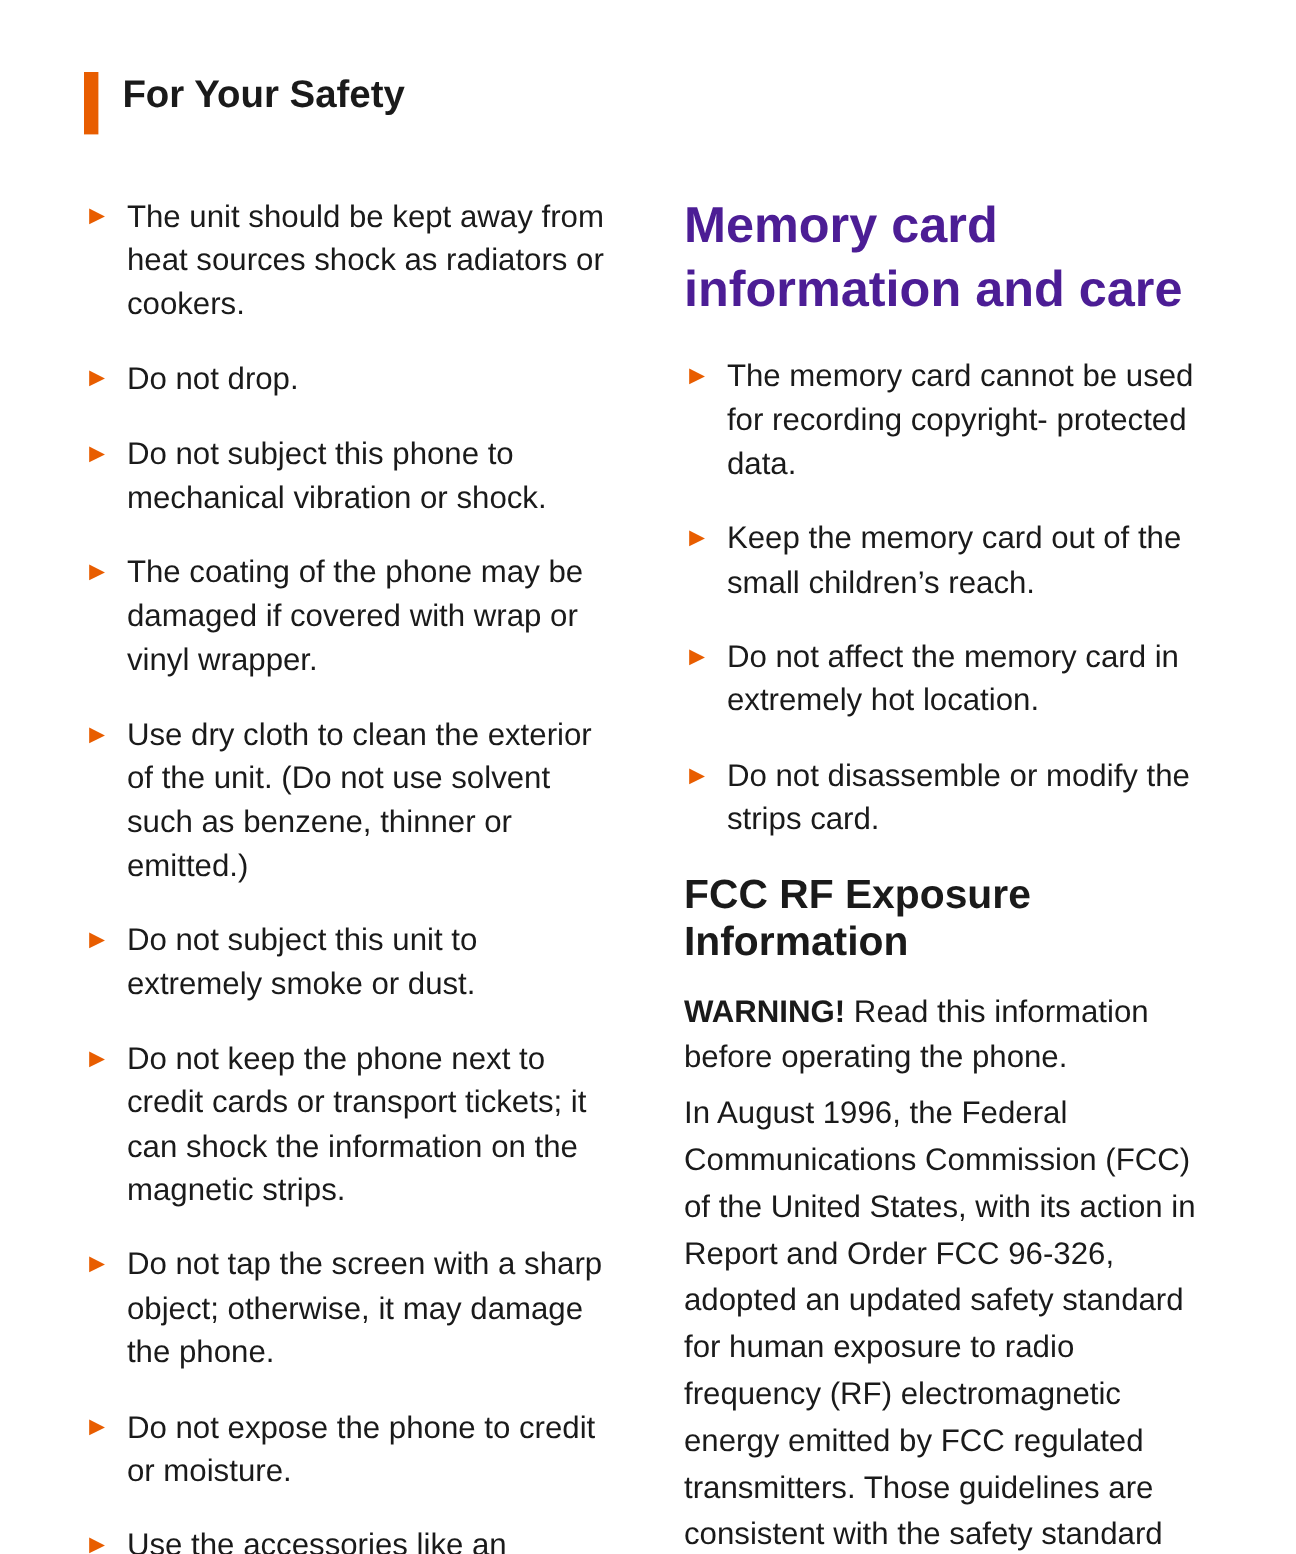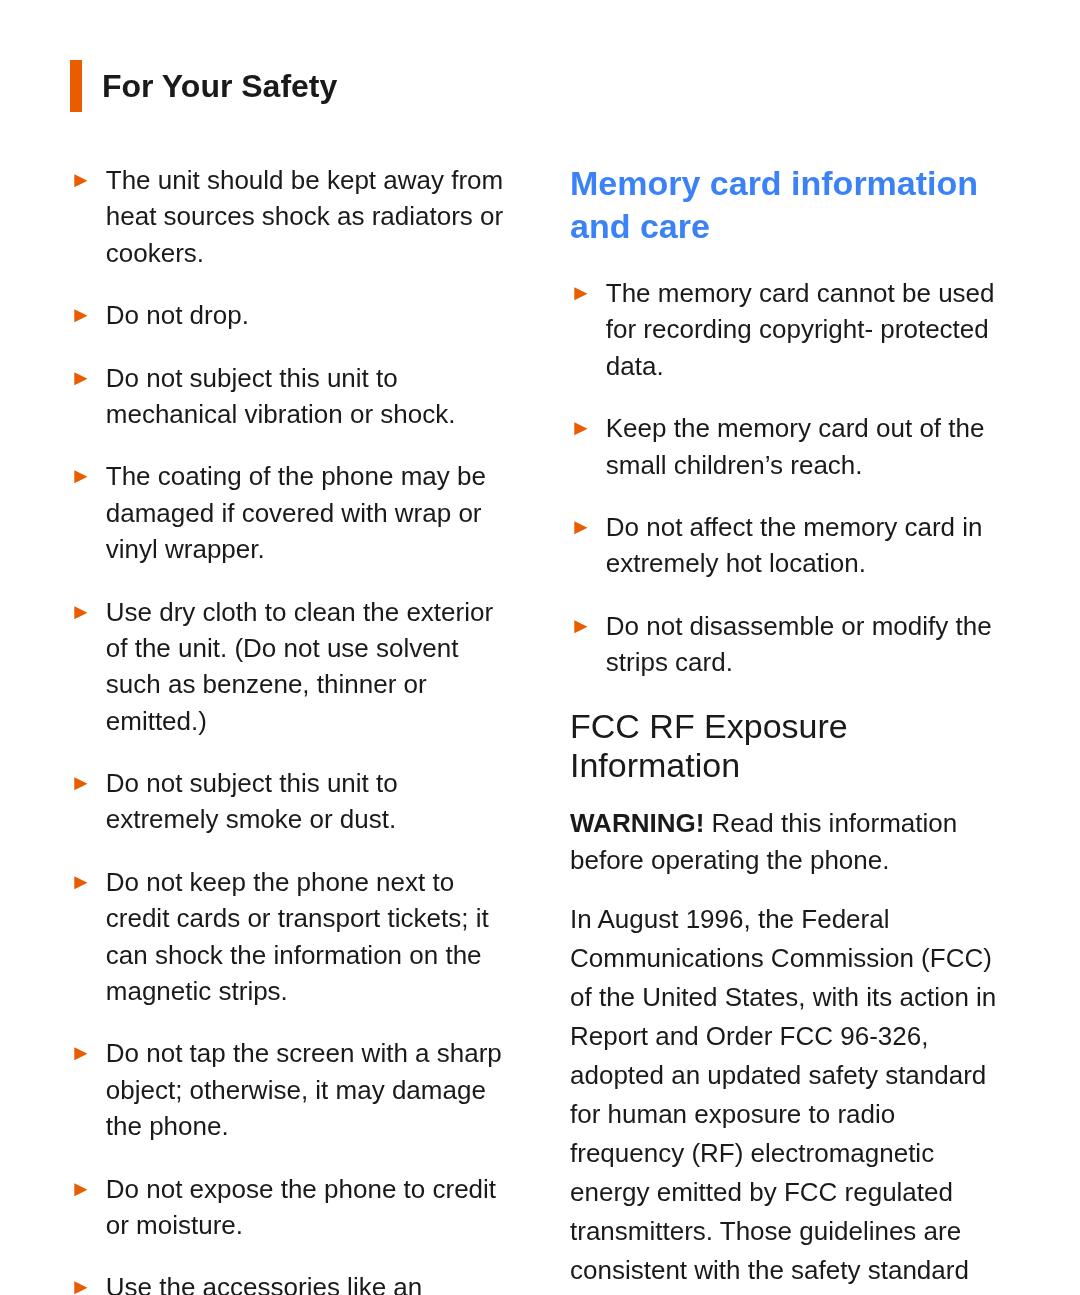--- a/index.html
+++ b/index.html
@@ -20,21 +20,20 @@
 
     .page-container {
       width: 1080px;
       min-height: 1295px;
       padding: 60px 70px 80px 70px;
       position: relative;
     }
 
     .header {
       display: flex;
-      align-items: center;
       margin-bottom: 50px;
     }
 
     .orange-bar {
       width: 12px;
       height: 52px;
       background: #e85d00;
       margin-right: 20px;
       flex-shrink: 0;
     }
@@ -75,40 +74,40 @@
 
     .bullet-arrow {
       color: #e85d00;
       font-size: 22px;
       margin-right: 14px;
       margin-top: 3px;
       flex-shrink: 0;
     }
 
     .section-title {
-      font-size: 34px;
+      font-size: 42px;
       font-weight: 900;
-      color: #3b82f6;
+      color: #4c1d95;
       margin-bottom: 28px;
       line-height: 1.25;
     }
 
     .fcc-title {
       font-size: 34px;
-      font-weight: 400;
+      font-weight: 700;
       color: #1a1a1a;
       margin-bottom: 20px;
       margin-top: 20px;
     }
 
     .warning-text {
       font-size: 26px;
       line-height: 1.45;
       color: #1a1a1a;
-      margin-bottom: 20px;
+      margin-bottom: 8px;
     }
 
     .warning-bold {
       font-weight: 900;
     }
 
     .fcc-body {
       font-size: 26px;
       line-height: 1.5;
       color: #1a1a1a;
@@ -131,21 +130,21 @@
         <li>
           <span class="bullet-arrow">►</span>
           <span>The unit should be kept away from heat sources shock as radiators or cookers.</span>
         </li>
         <li>
           <span class="bullet-arrow">►</span>
           <span>Do not drop.</span>
         </li>
         <li>
           <span class="bullet-arrow">►</span>
-          <span>Do not subject this unit to mechanical vibration or shock.</span>
+          <span>Do not subject this phone to mechanical vibration or shock.</span>
         </li>
         <li>
           <span class="bullet-arrow">►</span>
           <span>The coating of the phone may be damaged if covered with wrap or vinyl wrapper.</span>
         </li>
         <li>
           <span class="bullet-arrow">►</span>
           <span>Use dry cloth to clean the exterior of the unit. (Do not use solvent such as benzene, thinner or emitted.)</span>
         </li>
         <li>

